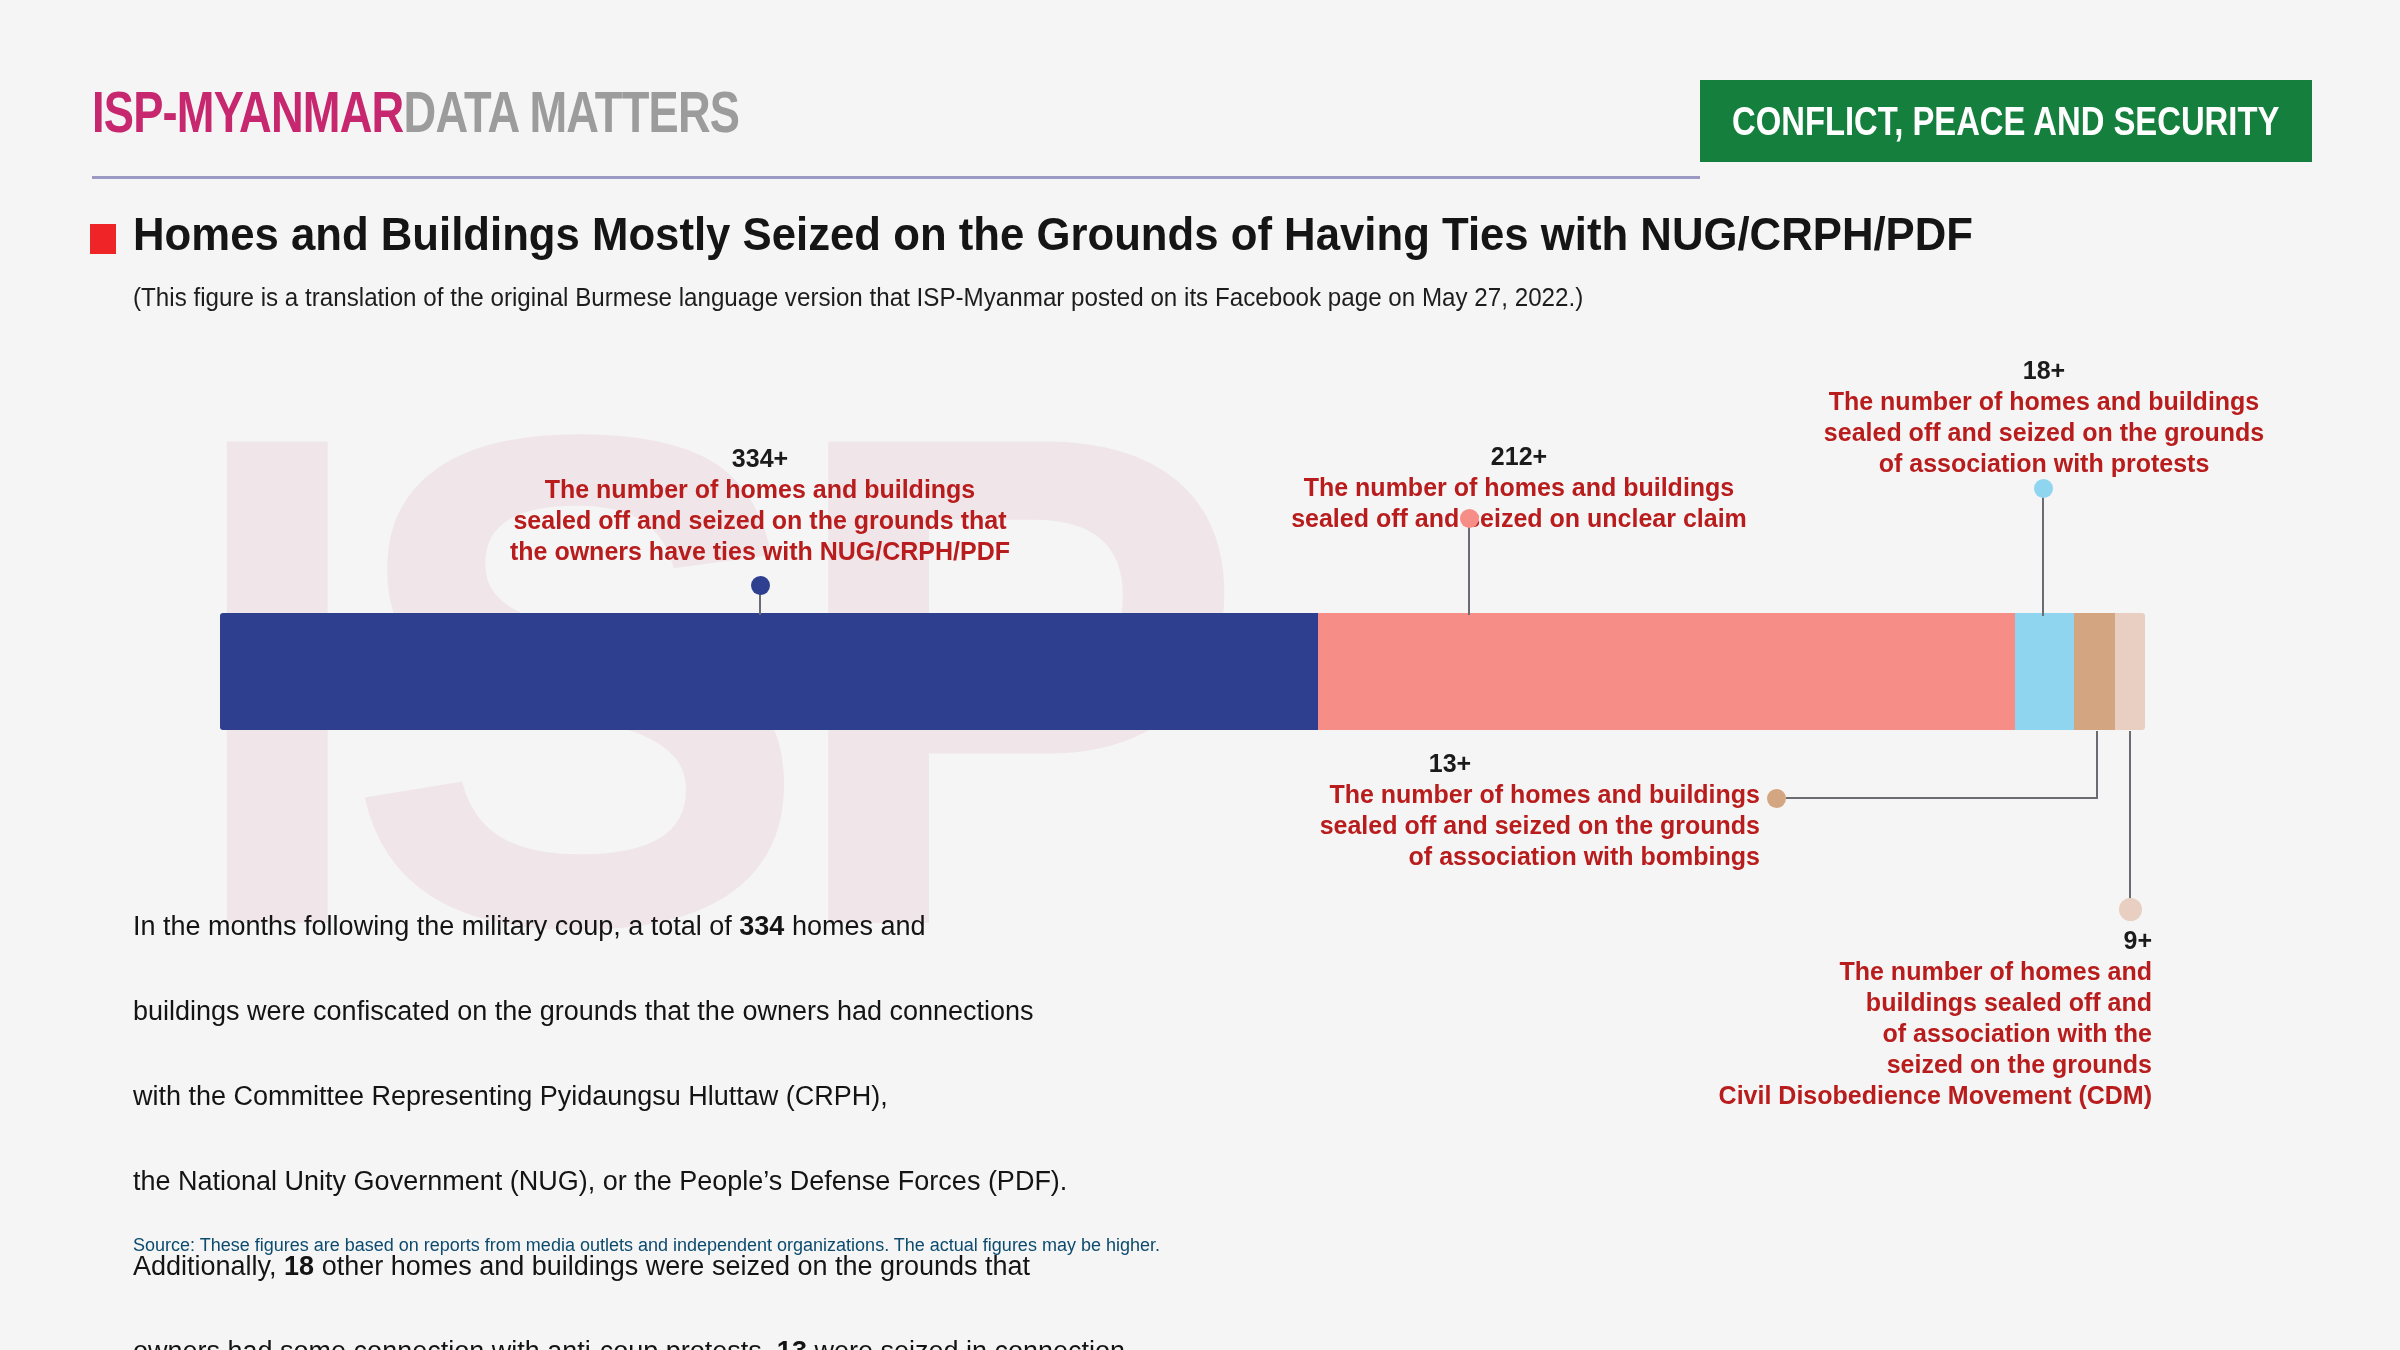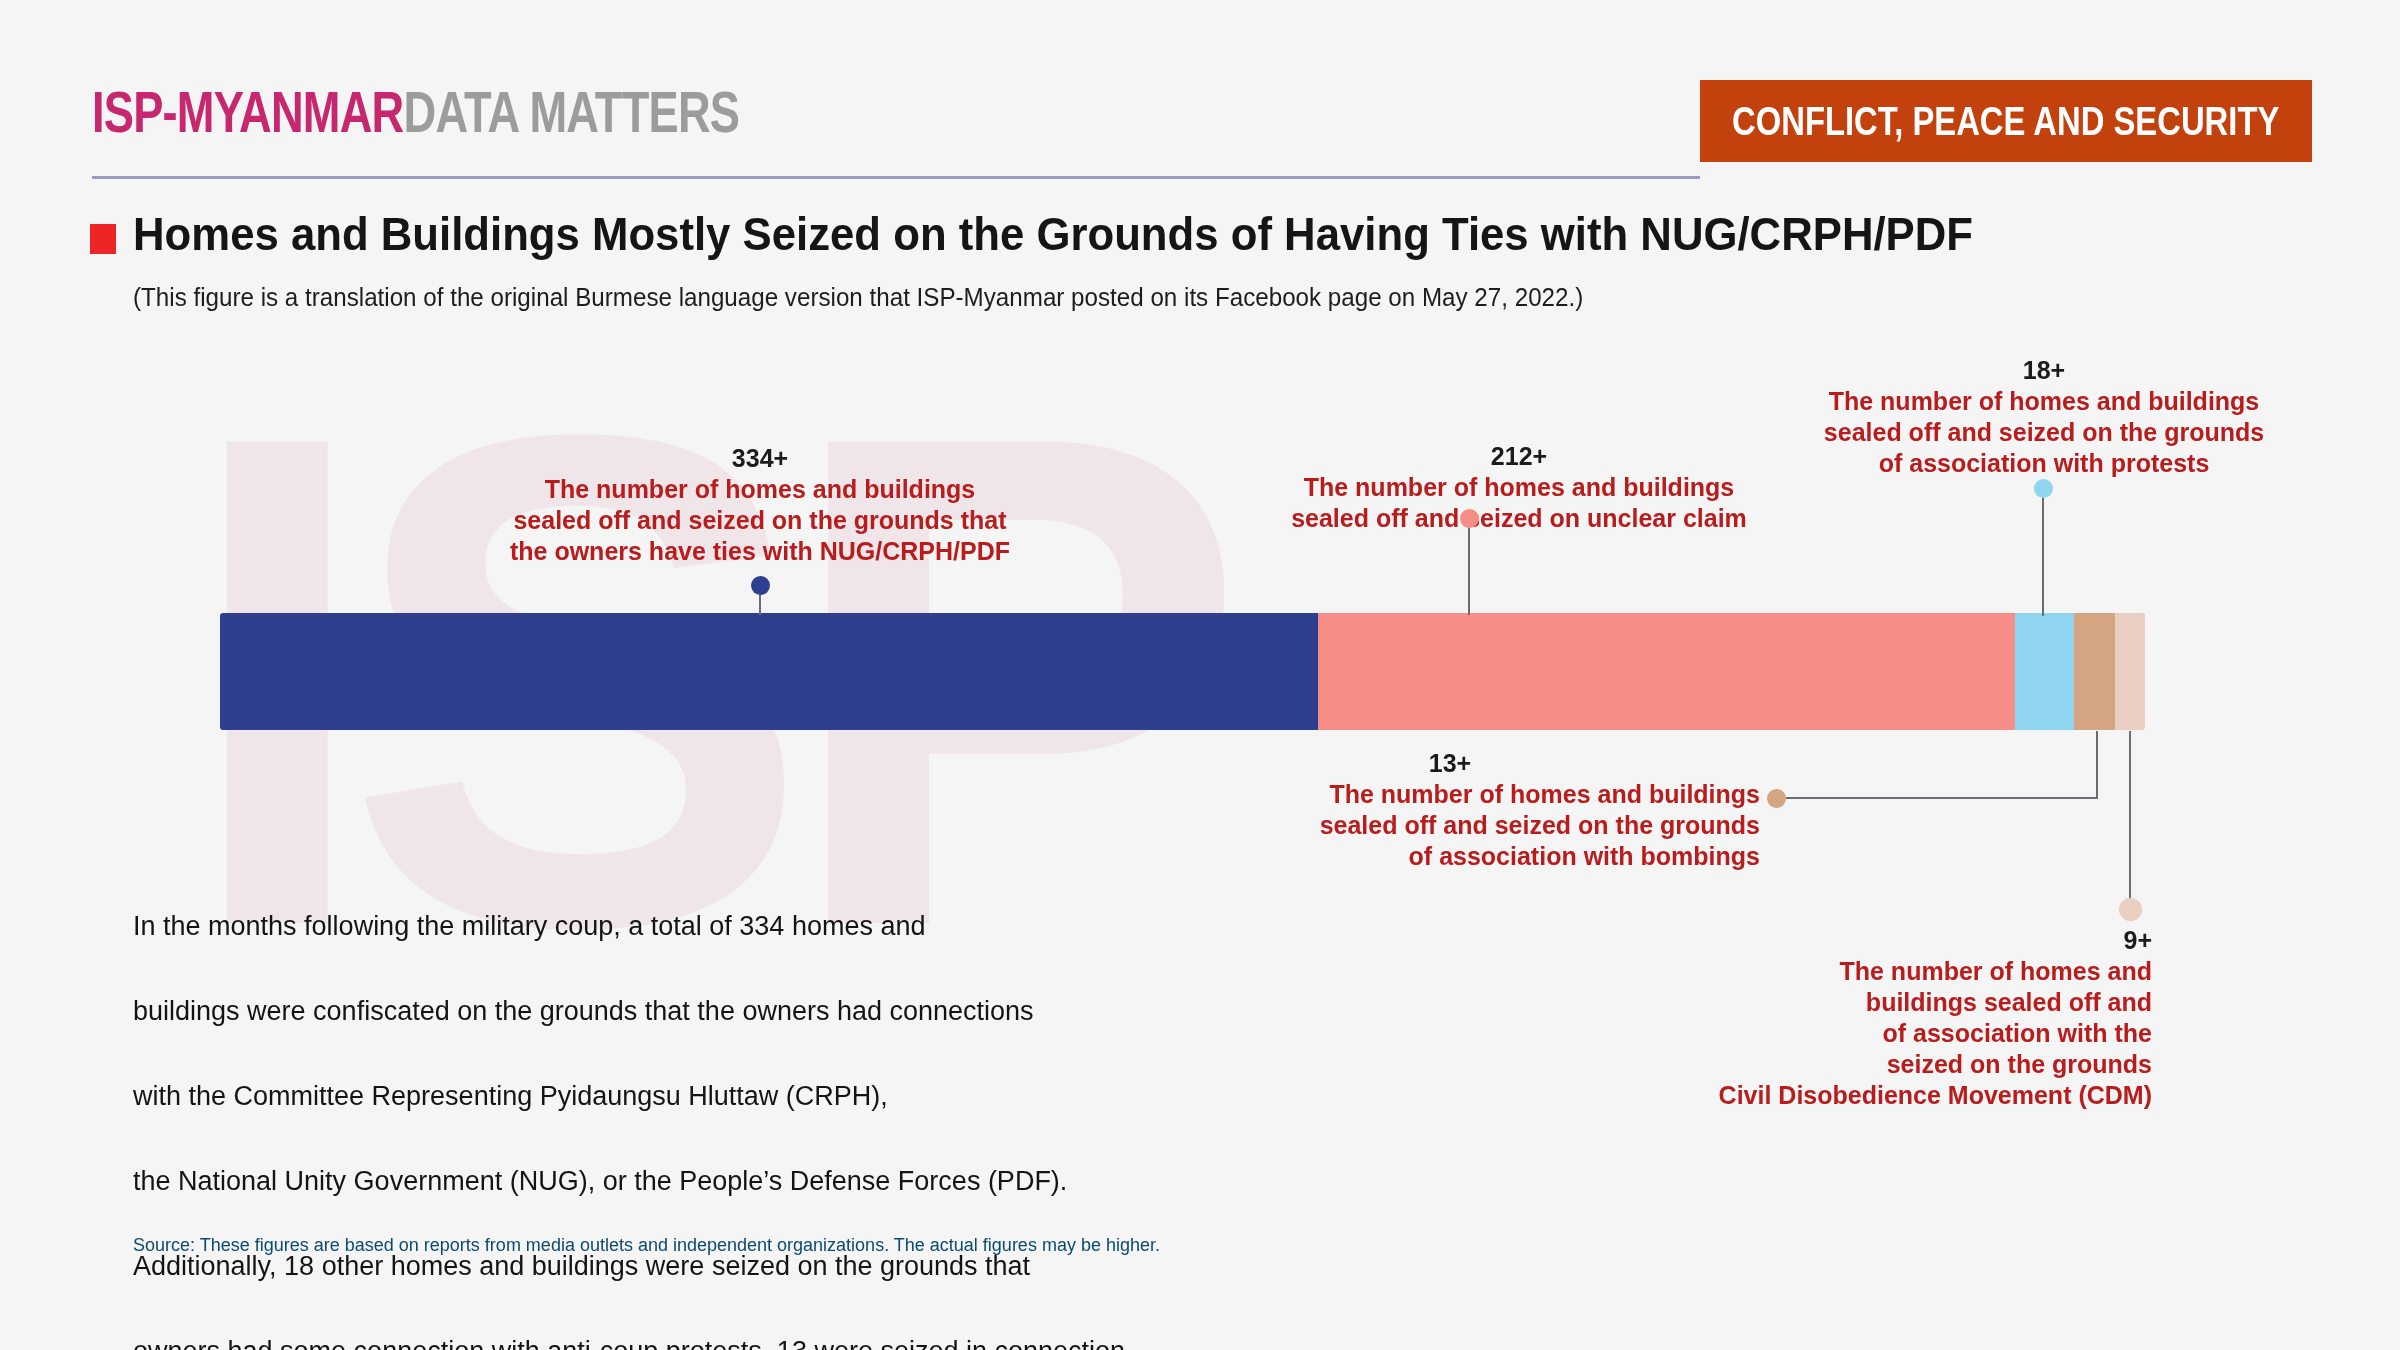--- a/index.html
+++ b/index.html
@@ -38,21 +38,21 @@
   }
   #logo .isp{color:#c7276e;}
   #logo .dm{color:#9c9c9c;}
   #header-rule{
     position:absolute;left:92px;top:176px;width:1608px;height:3px;
     background:#9a9ac4;
   }
   #badge{
     position:absolute;left:1700px;top:80px;
     width:612px;height:82px;
-    background:#c2410c;
+    background:#15803d;
     color:#ffffff;
     font-weight:700;
     font-size:40px;
     letter-spacing:0px;
     display:flex;align-items:center;
     box-sizing:border-box;
     padding-left:32px;
   }
   #badge span{display:block;transform:scaleX(0.82);transform-origin:left center;white-space:nowrap;}
   
@@ -85,21 +85,21 @@
   .ann.center{text-align:center;}
   .ann.right{text-align:right;}
   .dot{position:absolute;border-radius:50%;z-index:4;}
   .leader{position:absolute;background:#6b6b72;z-index:3;}
   
   #body-copy{
     position:absolute;left:133px;top:862px;
     font-size:27px;line-height:42.5px;color:#141414;z-index:3;
     white-space:pre-line;
   }
-  #body-copy b{font-weight:400;}
+  #body-copy b{font-weight:700;}
   #source{
     position:absolute;left:133px;top:1235px;
     font-size:18px;color:#0c4a6e;z-index:3;white-space:nowrap;
   }
 </style>
 </head>
 <body>
 
 <div id="watermark">ISP</div>
 

